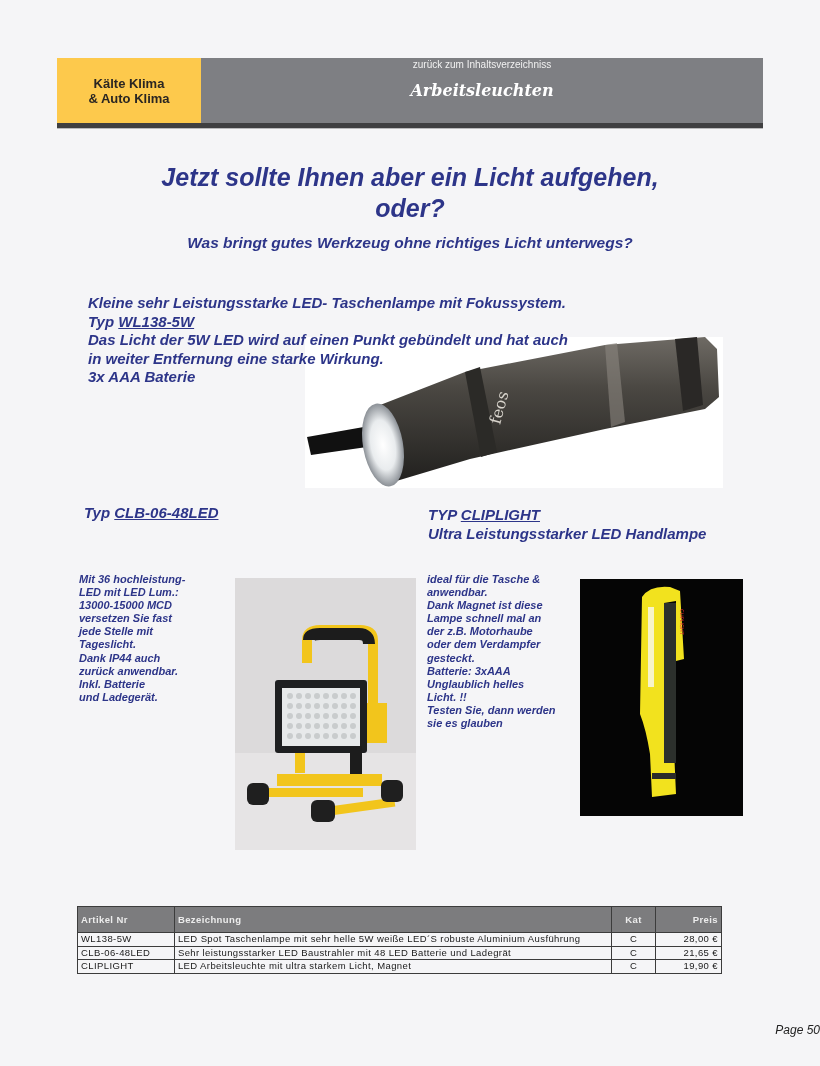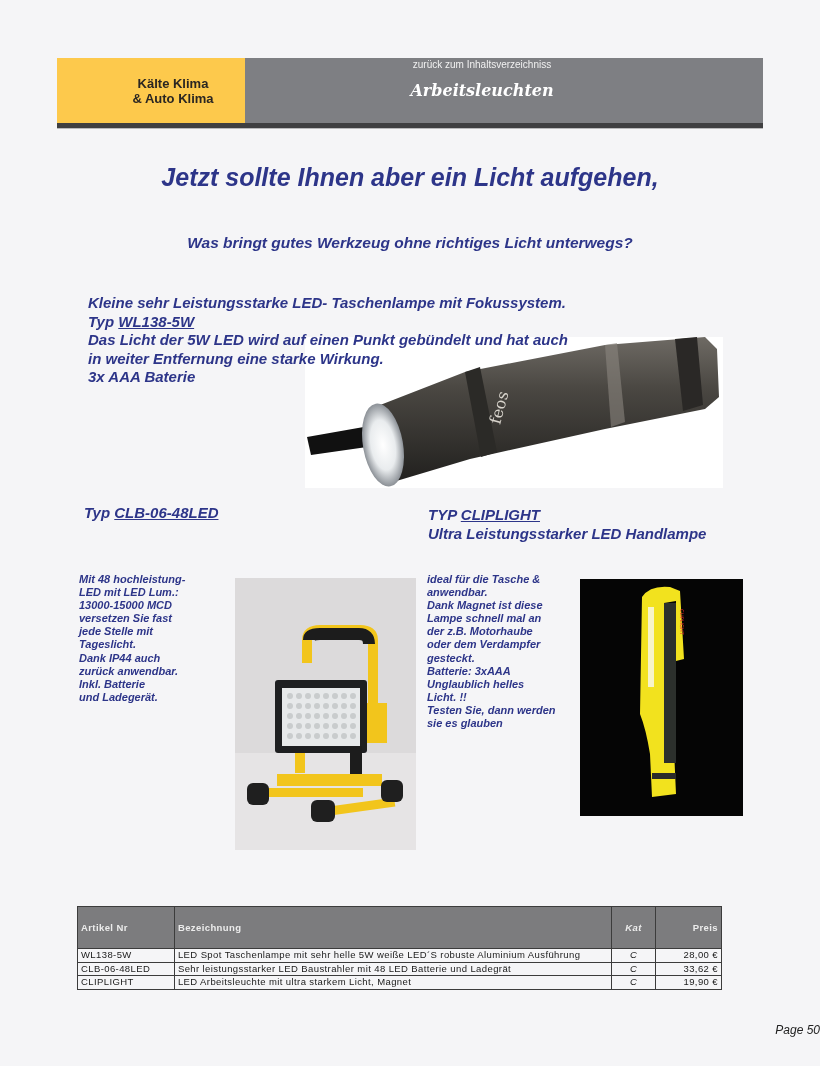--- a/index.html
+++ b/index.html
@@ -5,21 +5,21 @@
   html, body { margin: 0; padding: 0; }
   body {
     width: 820px; height: 1066px; background: #f5f5f7; position: relative;
     overflow: hidden; font-family: "Liberation Sans", sans-serif;
   }
   .abs { position: absolute; margin-top: 17px; }
   
   .hdr-yellow {
     left: 57px; top: 41px; width: 144px; height: 65px; background: #fdc94c;
     display: flex; align-items: center; justify-content: center; text-align: center;
-    font-weight: bold; font-size: 13px; line-height: 15px; color: #2a2622; padding-left: 44px;
+    font-weight: bold; font-size: 13px; line-height: 15px; color: #2a2622;
   }
   .hdr-grey { left: 201px; top: 41px; width: 562px; height: 65px; background: #7e7f83; }
   .hdr-bar { left: 57px; top: 106px; width: 706px; height: 5px; background: #3f3f41; }
   .hdr-bar-shadow { left: 57px; top: 111px; width: 706px; height: 1px; background: #b9b9bb; }
   .back-link {
     left: 201px; top: 41px; width: 320px; text-align: center; font-size: 10px; color: #f1f1f1;
     line-height: 14px; margin-left: 121px;
   }
   .hdr-title {
     left: 201px; top: 62px; width: 320px; margin-left: 121px; text-align: center;
@@ -48,24 +48,24 @@
   .desc2 { left: 427px; top: 556px; width: 150px; }
   .baustrahler-img { left: 235px; top: 561px; width: 181px; height: 272px; background: #dedcdd; }
   .clip-img { left: 580px; top: 562px; width: 163px; height: 237px; background: #050505; }
   
   table.prices {
     position: absolute; left: 77px; top: 906px; width: 645px; border-collapse: collapse;
     font-size: 9.5px; color: #1a1a1a; letter-spacing: 0.4px;
   }
   table.prices th {
     background: #7c7c7e; color: #ececec; font-weight: bold; text-align: left; height: 17px;
-    padding: 12px 3px; border: 1px solid #3c3c3c; font-size: 9.5px;
+    padding: 4px 3px; border: 1px solid #3c3c3c; font-size: 9.5px;
   }
   table.prices td { border: 1px solid #3c3c3c; padding: 0 3px; line-height: 12.5px; background: #f5f5f7; }
-  table.prices .c-kat { text-align: center; font-style: italic; }
+  table.prices .c-kat { text-align: center; }
   table.prices .c-preis { text-align: right; }
   .page-num { left: 0; top: 1006px; width: 820px; text-align: right; font-size: 12px; color: #222; font-style: italic; }
   svg { display: block; }
 </style>
 </head>
 <body>
 
 <div class="abs hdr-grey"></div>
 <div class="abs hdr-yellow">
   <div>
@@ -73,20 +73,21 @@
     <div>&amp; Auto Klima</div>
   </div>
 </div>
 <div class="abs hdr-bar"></div>
 <div class="abs hdr-bar-shadow"></div>
 <a class="abs back-link">zurück zum Inhaltsverzeichniss</a>
 <div class="abs hdr-title">Arbeitsleuchten</div>
 
 <div class="abs h1 blue">
   <div>Jetzt sollte Ihnen aber ein Licht aufgehen,</div>
+  <div>oder?</div>
 </div>
 <div class="abs h2 blue">Was bringt gutes Werkzeug ohne richtiges Licht unterwegs?</div>
 
 <div class="abs flash-img">
   <svg width="418" height="151" viewBox="0 0 418 151">
     <defs>
       <linearGradient id="body" x1="0" y1="0" x2="0" y2="1">
         <stop offset="0" stop-color="#6e6a64"></stop>
         <stop offset="0.35" stop-color="#4a4742"></stop>
         <stop offset="1" stop-color="#201f1d"></stop>
@@ -121,21 +122,21 @@
 
 <div class="abs sec1 blue">
   <div><span>Typ </span><span class="u">CLB-06-48LED</span></div>
 </div>
 <div class="abs sec2 blue">
   <div><span>TYP </span><span class="u">CLIPLIGHT</span></div>
   <div>Ultra Leistungsstarker LED Handlampe</div>
 </div>
 
 <div class="abs desc desc1 blue">
-  <div>Mit 48 hochleistung-</div>
+  <div>Mit 36 hochleistung-</div>
   <div>LED mit LED Lum.:</div>
   <div>13000-15000 MCD</div>
   <div>versetzen Sie fast</div>
   <div>jede Stelle mit</div>
   <div>Tageslicht.</div>
   <div>Dank IP44 auch</div>
   <div>zurück anwendbar.</div>
   <div>Inkl. Batterie</div>
   <div>und Ladegerät.</div>
 </div>
@@ -249,21 +250,21 @@
     <tr>
       <td>WL138-5W</td>
       <td>LED Spot Taschenlampe mit sehr helle 5W weiße LED´S robuste Aluminium Ausführung</td>
       <td class="c-kat">C</td>
       <td class="c-preis">28,00 €</td>
     </tr>
     <tr>
       <td>CLB-06-48LED</td>
       <td>Sehr leistungsstarker LED Baustrahler mit 48 LED Batterie und Ladegrät</td>
       <td class="c-kat">C</td>
-      <td class="c-preis">33,62 €</td>
+      <td class="c-preis">21,65 €</td>
     </tr>
     <tr>
       <td>CLIPLIGHT</td>
       <td>LED Arbeitsleuchte mit ultra starkem Licht, Magnet</td>
       <td class="c-kat">C</td>
       <td class="c-preis">19,90 €</td>
     </tr>
   </tbody>
 </table>
 

